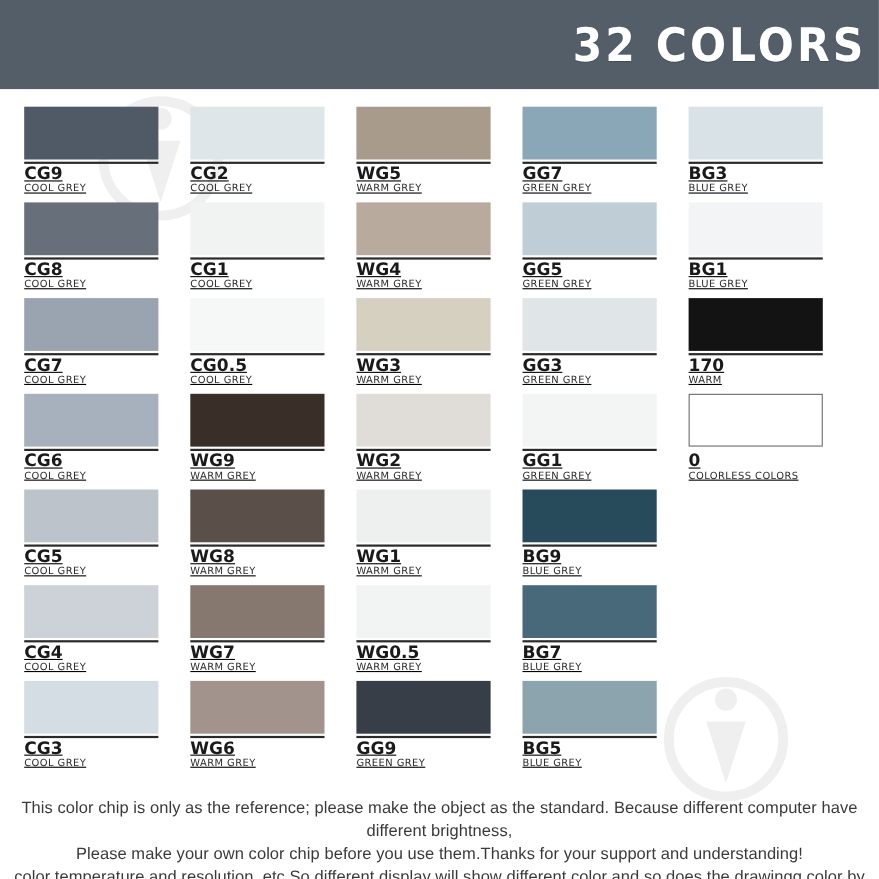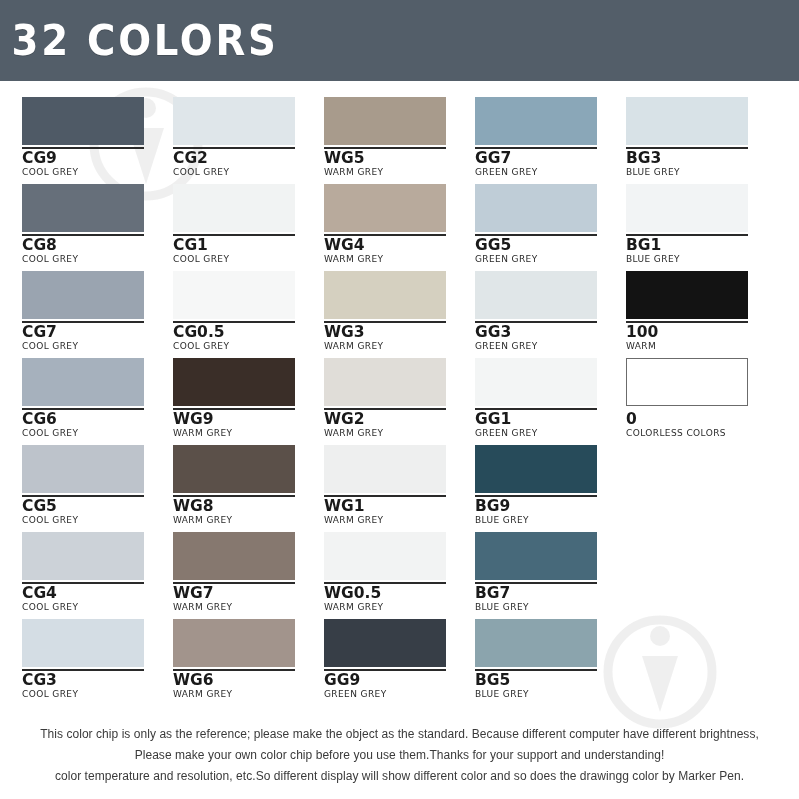--- a/index.html
+++ b/index.html
@@ -15,21 +15,21 @@
     position: relative;
   }
 
   
   .header {
     width: 799px;
     height: 81px;
     background: #535e69;
     display: flex;
     align-items: center;
-    justify-content: flex-start;
+    justify-content: flex-end;
     box-sizing: border-box;
     position: relative;
   }
   .header-title {
     color: #ffffff;
     font-family: "DejaVu Sans", sans-serif;
     font-size: 42px;
     font-weight: bold;
     letter-spacing: 3px;
     line-height: 1;
@@ -55,20 +55,21 @@
     box-sizing: border-box;
   }
   .row {
     display: flex;
     height: 87px;
   }
   .cell {
     width: 155px;
     margin-right: 16px;
     box-sizing: border-box;
+    text-decoration: underline;
   }
   .cell.spacer { visibility: hidden; }
 
   .chip {
     width: 122px;
     height: 48px;
     box-sizing: border-box;
   }
   .chip.outlined {
     background: #ffffff;
@@ -105,21 +106,21 @@
   .footer {
     position: absolute;
     left: 0;
     top: 724px;
     width: 799px;
     text-align: center;
     z-index: 2;
   }
   .footer-line {
     font-family: "Liberation Sans", sans-serif;
-    font-size: 12px;
+    font-size: 15px;
     color: #3a3a3a;
     line-height: 21px;
     letter-spacing: 0.05px;
   }
 </style>
 </head>
 <body>
 
 <div class="header">
   <div class="header-title">32 COLORS</div>
@@ -229,21 +230,21 @@
     </div>
     <div class="cell">
       <div class="chip" style="background: rgb(224, 230, 232);"></div>
       <div class="chip-rule"></div>
       <div class="chip-code">GG3</div>
       <div class="chip-family">GREEN GREY</div>
     </div>
     <div class="cell">
       <div class="chip" style="background: rgb(19, 19, 19);"></div>
       <div class="chip-rule"></div>
-      <div class="chip-code">100</div>
+      <div class="chip-code">170</div>
       <div class="chip-family">WARM</div>
     </div>
   </div>
 
   <div class="row">
     <div class="cell">
       <div class="chip" style="background: rgb(166, 177, 189);"></div>
       <div class="chip-rule"></div>
       <div class="chip-code">CG6</div>
       <div class="chip-family">COOL GREY</div>

